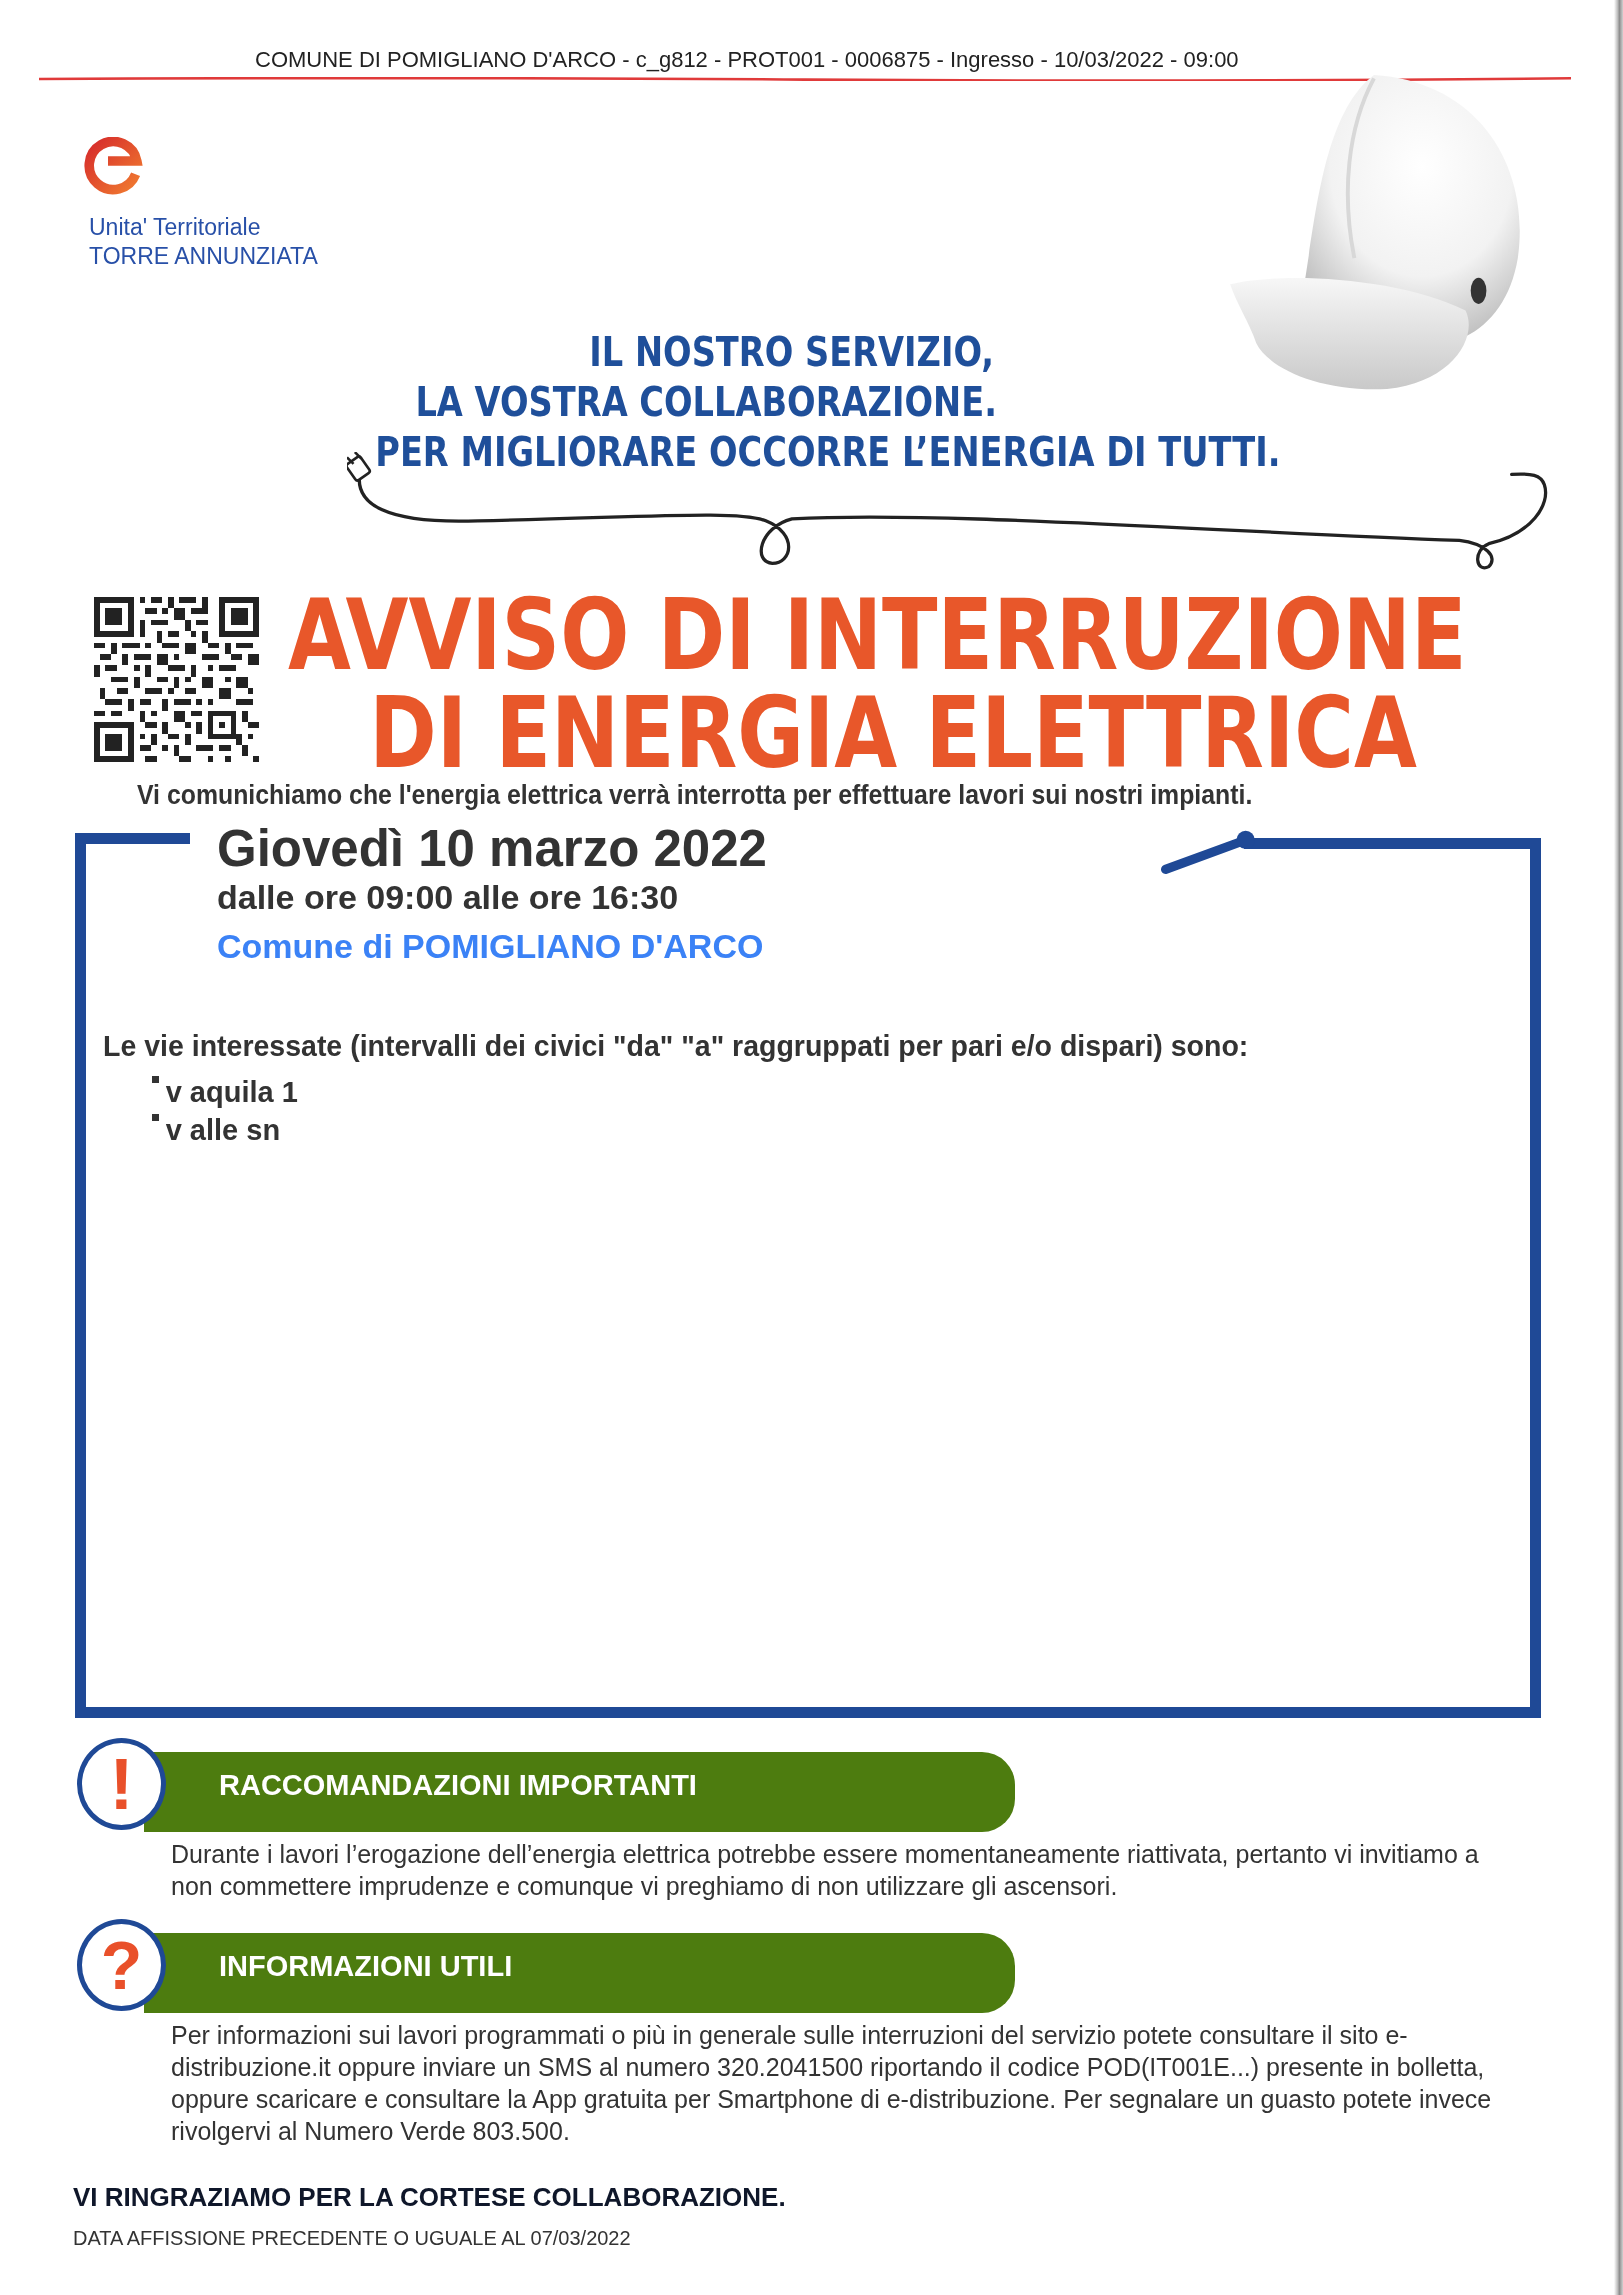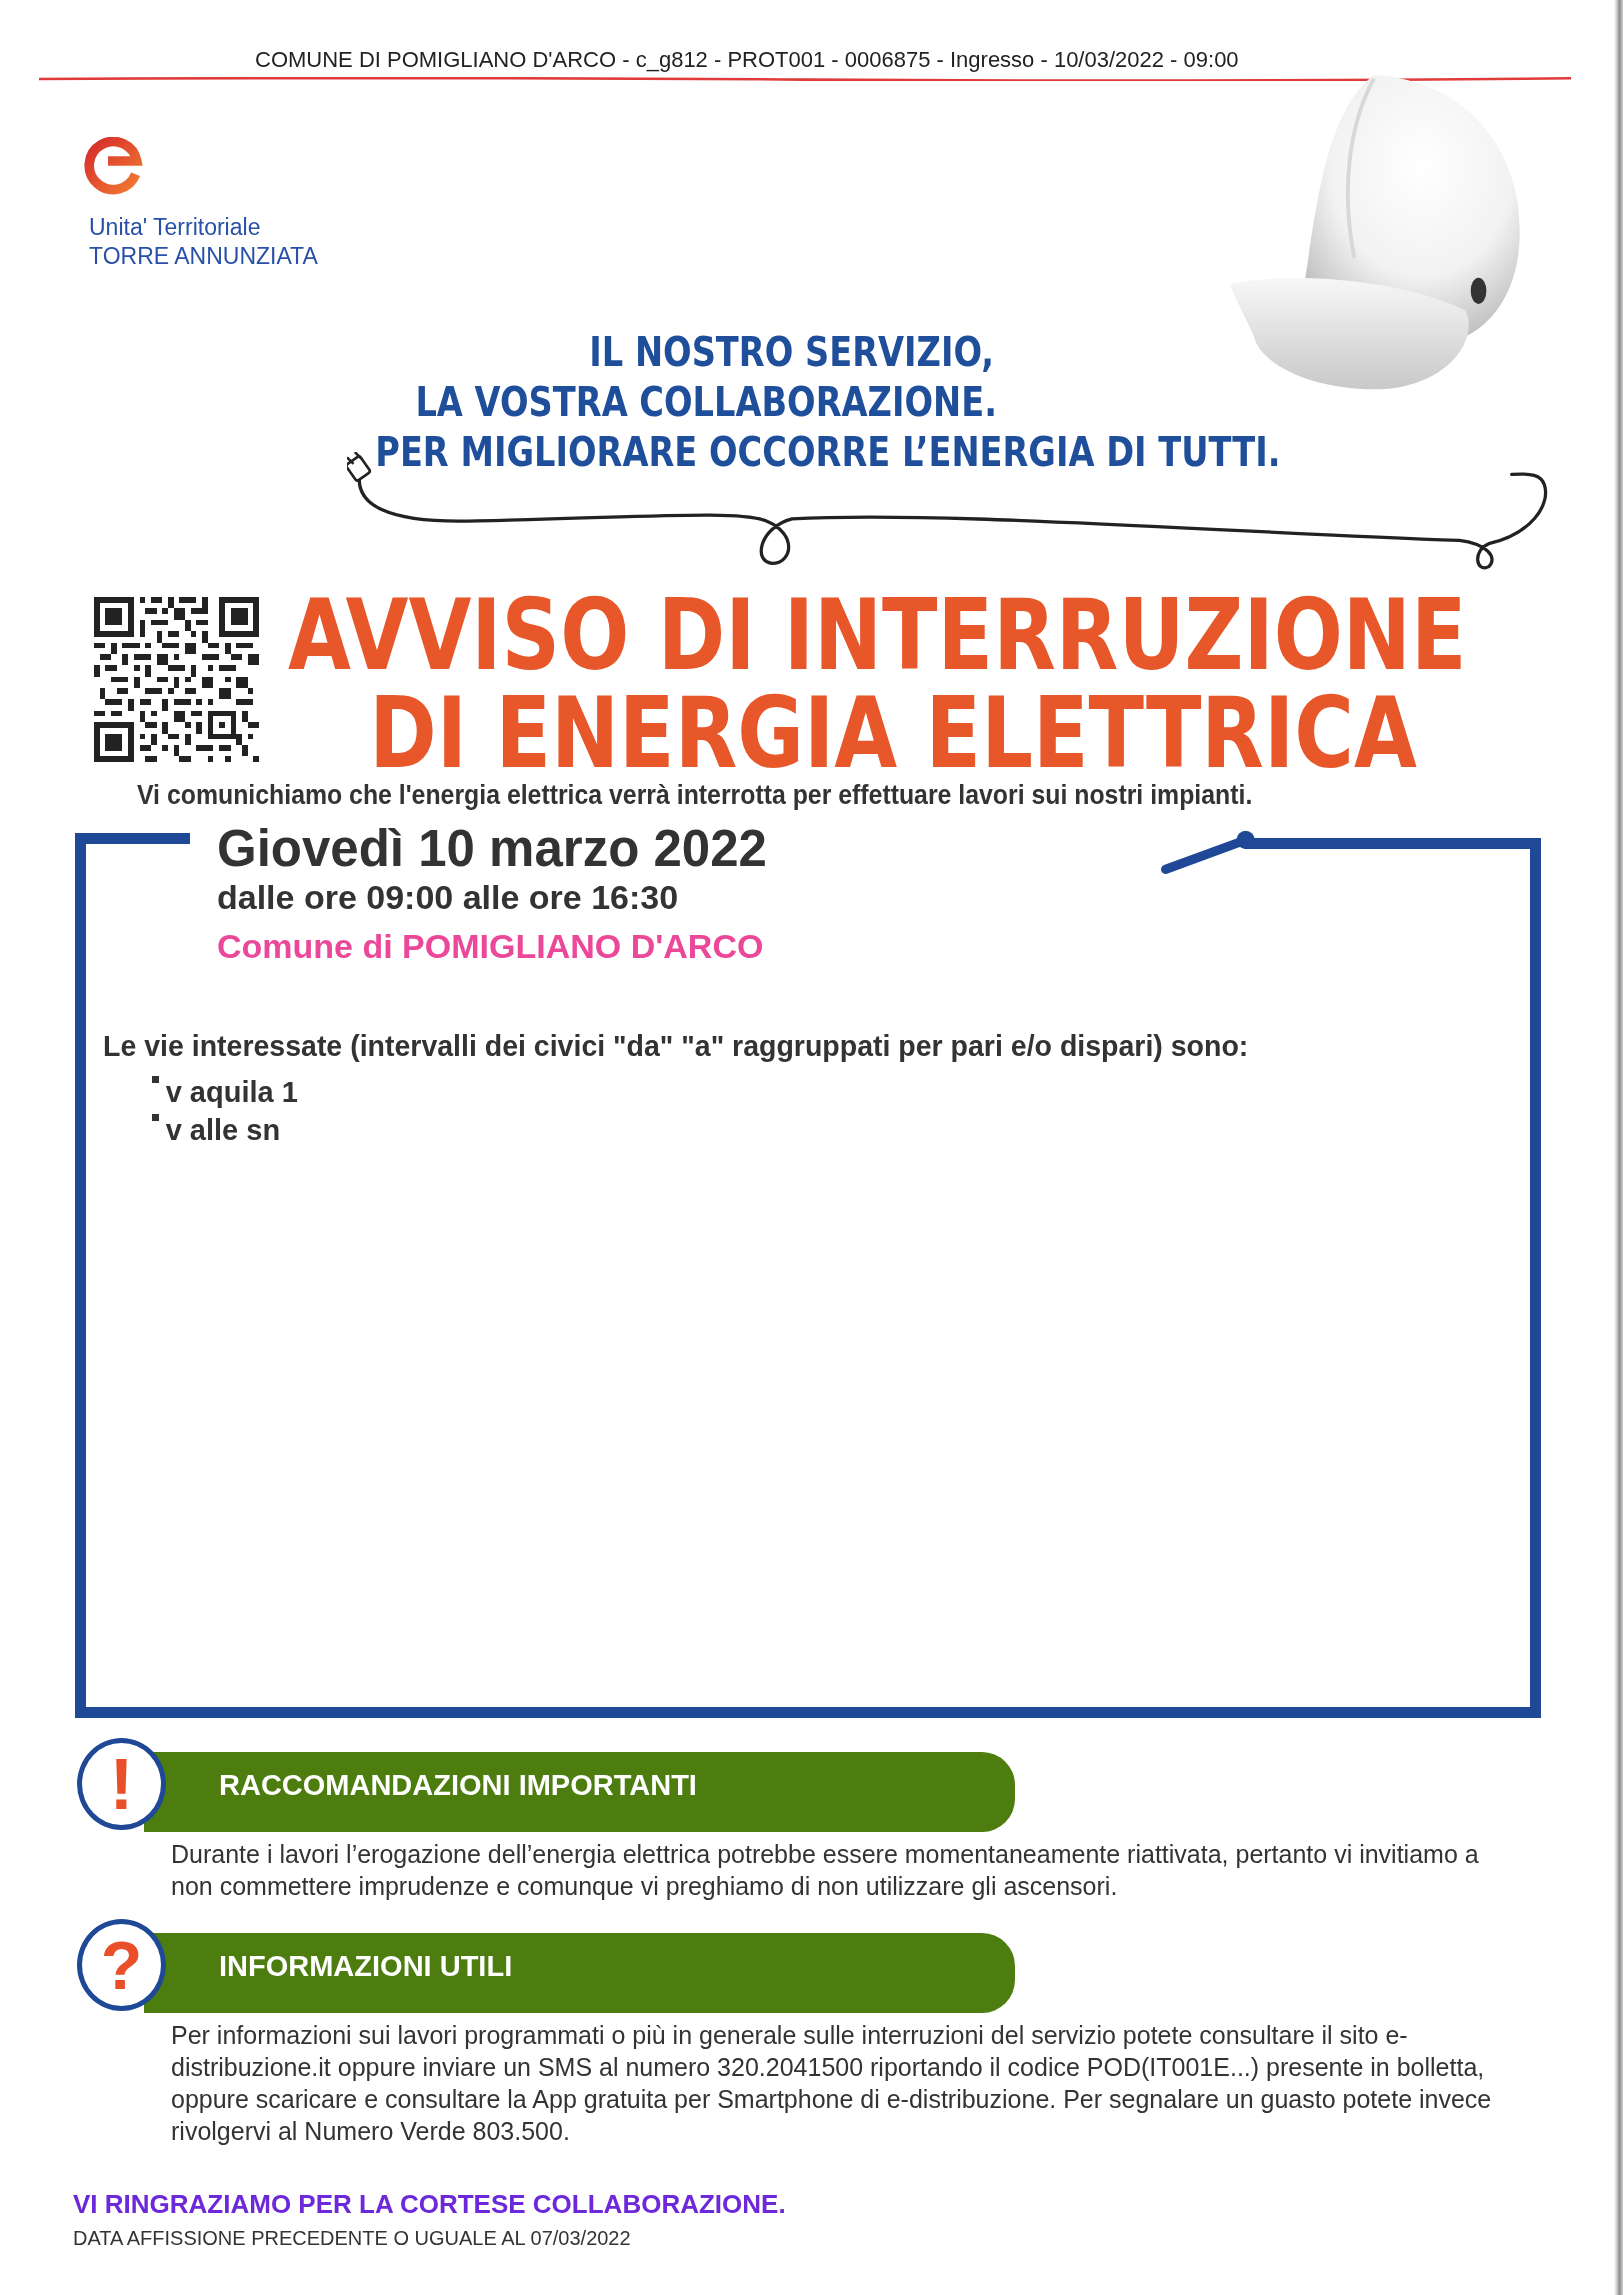--- a/index.html
+++ b/index.html
@@ -24,36 +24,36 @@
     .title .t2 { margin-left: 98px; margin-top: 0px; }
     .intro { left: 137px; top: 780px; font-size: 27px; font-weight: bold; color: #333; white-space: nowrap; transform: scaleX(0.92); transform-origin: left top; }
     .box-left { left: 75px; top: 833px; width: 10.5px; height: 884px; background: #1f4996; }
     .box-top-l { left: 75px; top: 833px; width: 115px; height: 10.5px; background: #1f4996; }
     .box-top-r { left: 1244px; top: 838px; width: 297px; height: 10.5px; background: #1f4996; }
     .box-right { left: 1530px; top: 838px; width: 10.5px; height: 878px; background: #1f4996; }
     .box-bottom { left: 75px; top: 1707px; width: 1466px; height: 10.5px; background: #1f4996; }
     .switch { left: 1159px; top: 830px; width: 105px; height: 46px; }
     .date { left: 217px; top: 819px; font-size: 51px; font-weight: bold; color: #333; white-space: nowrap; }
     .hours { left: 217px; top: 878px; font-size: 34px; font-weight: bold; color: #333; white-space: nowrap; text-align: right; }
-    .comune { left: 217px; top: 927px; font-size: 34px; font-weight: bold; color: #ec4899; white-space: nowrap; }
+    .comune { left: 217px; top: 927px; font-size: 34px; font-weight: bold; color: #3b82f6; white-space: nowrap; }
     .streets-label { left: 103px; top: 1029px; font-size: 30px; font-weight: bold; color: #333; white-space: nowrap; transform: scaleX(0.95); transform-origin: left top; }
     .streets { left: 152px; top: 1073px; font-size: 29px; color: #333; line-height: 38px; }
     .street-item { display: flex; align-items: flex-start; font-weight: bold; }
     .bullet { width: 7.2px; height: 7.2px; background: #333; margin-right: 6.5px; margin-top: 2.6px; }
     .banner { height: 80px; border-radius: 0 33px 33px 0; background: #4d7c0f; }
     .banner-1 { left: 144px; top: 1752px; width: 871px; }
     .banner-2 { left: 144px; top: 1933px; width: 871px; }
     .banner-label { position: absolute; left: 75px; top: 17px; font-size: 29px; font-weight: bold; color: #fff; white-space: nowrap; }
     .badge { width: 89px; height: 92px; border-radius: 50%; border: 5.9px solid #1f4996; background: #fff; box-sizing: border-box; display: flex; align-items: center; justify-content: center; font-weight: bold; color: #e9502a; }
     .badge-1 { left: 77px; top: 1738px; font-size: 72px; font-family: "Liberation Sans", sans-serif; }
     .badge-2 { left: 77px; top: 1919px; font-size: 68px; font-family: "Liberation Sans", sans-serif; }
     .para { left: 171px; font-size: 25px; color: #333; line-height: 32px; width: 1348px; }
     .para-1 { top: 1838px; }
     .para-2 { top: 2019px; }
-    .thanks { left: 73px; top: 2182px; font-size: 26px; font-weight: bold; color: #6d28d9; white-space: nowrap; margin-top: 7px; }
+    .thanks { left: 73px; top: 2182px; font-size: 26px; font-weight: bold; color: #0f172a; white-space: nowrap; }
     .affix { left: 73px; top: 2227px; font-size: 20px; color: #333; white-space: nowrap; }
   </style>
 </head>
 <body>
 
 <div class="page-edge"></div>
 
 <div class="abs protocol">COMUNE DI POMIGLIANO D'ARCO - c_g812 - PROT001 - 0006875 - Ingresso - 10/03/2022 - 09:00</div>
 <svg class="abs protocol-line" viewBox="0 0 2340 6" preserveAspectRatio="none">
   <path d="M0 3 Q 600 0 1170 4 T 2340 2" stroke="#e03a3a" stroke-width="4" fill="none"></path>

